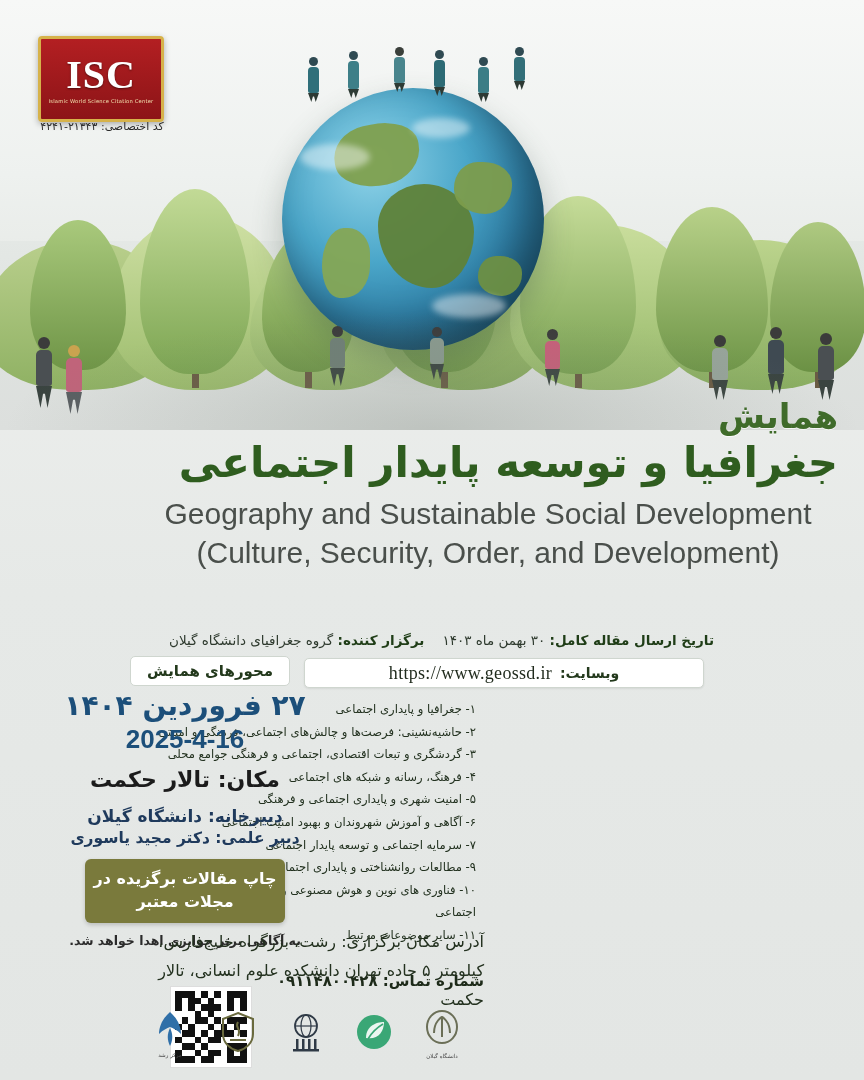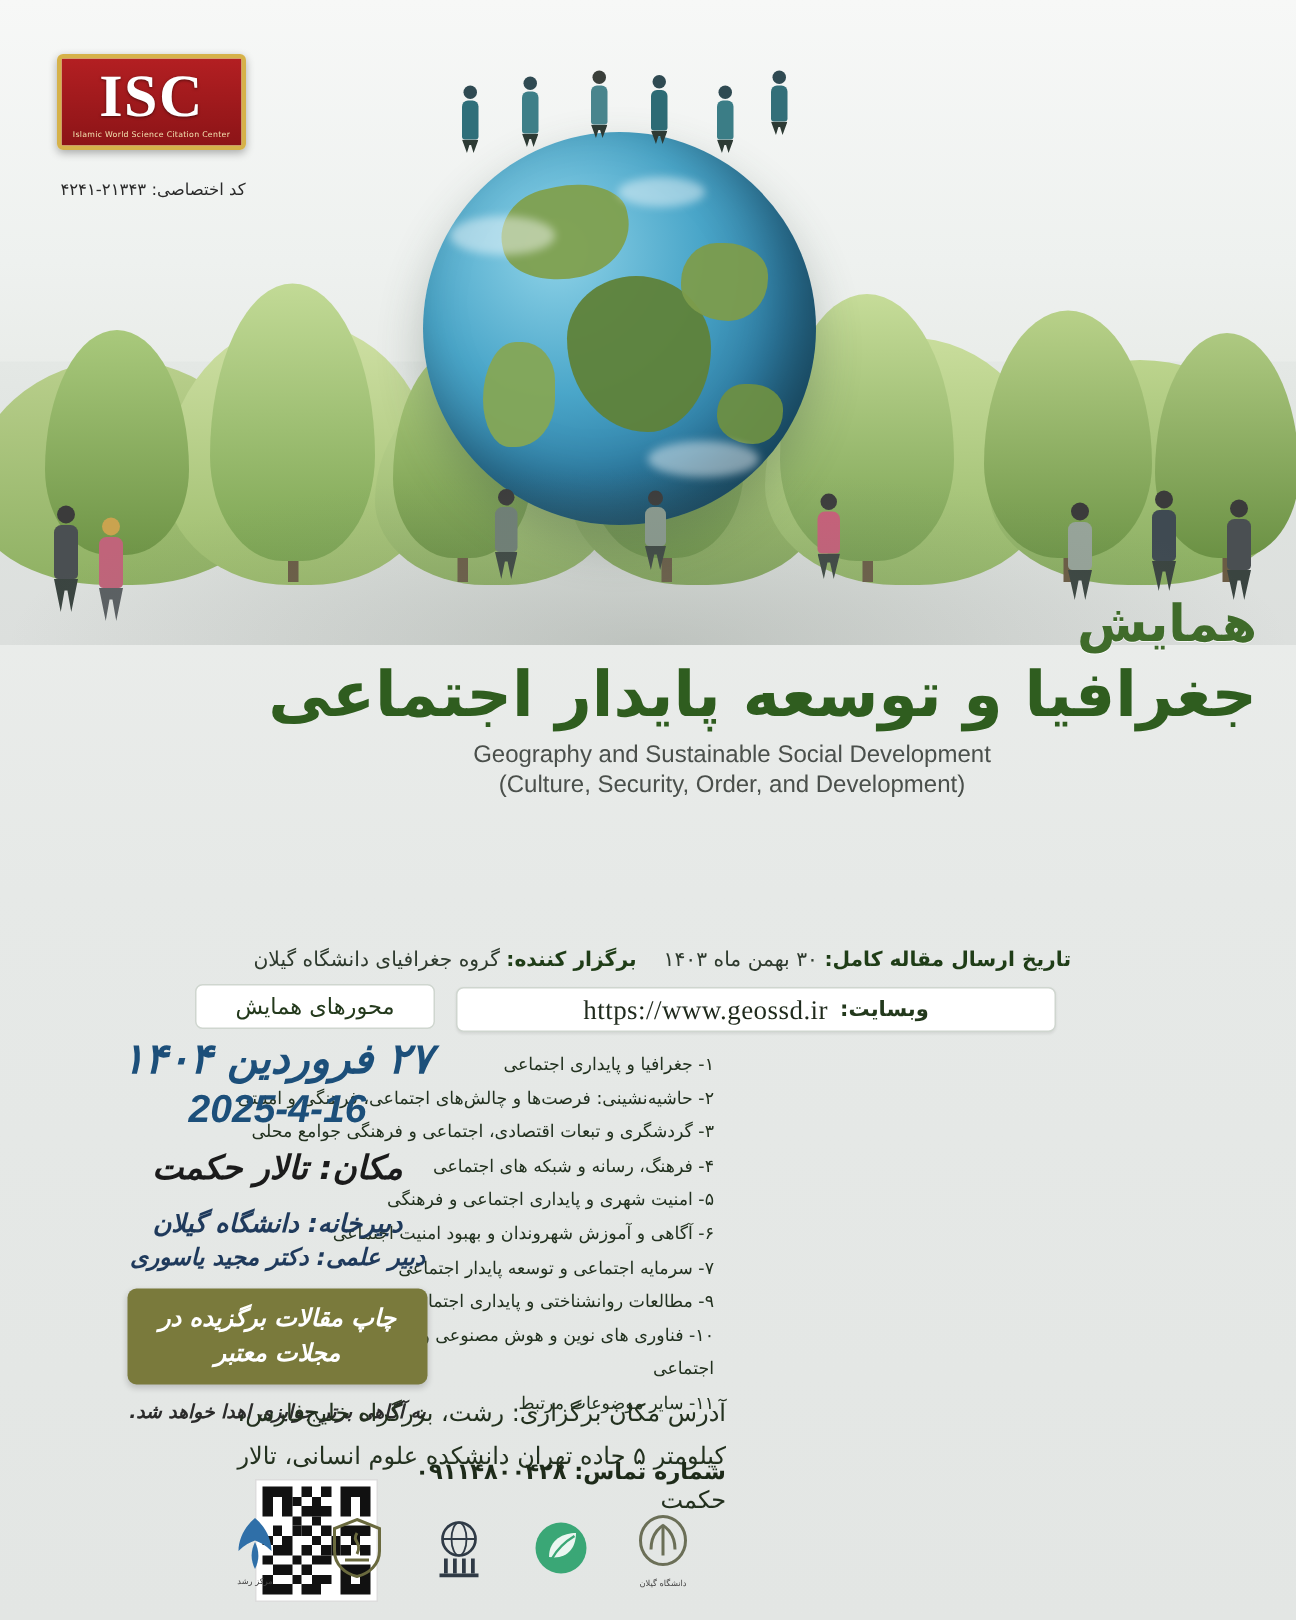--- a/index.html
+++ b/index.html
@@ -68,21 +68,21 @@
   .tree .trunk { width:7px; background:#6a5b44; margin:0 auto; }
 
   
   .gp { position:absolute; bottom:10px; }
   .gp .head { border-radius:50%; margin:0 auto; }
   .gp .body { border-radius:5px 5px 3px 3px; margin:1px auto 0; }
   .gp .legs { background:#3a4440; margin:0 auto; clip-path: polygon(0 0,100% 0,72% 100%,56% 35%,44% 35%,28% 100%); }
 
   
   .isc {
-    position:absolute; left:38px; top:36px; width:126px; height:64px;
+    position:absolute; left:38px; top:36px; width:126px; height:86px;
     background: linear-gradient(180deg,#b31f22 0%,#8c1417 100%);
     border:3px solid #d6b24a; border-radius:4px;
     box-shadow:0 2px 6px rgba(0,0,0,.3);
     display:flex; flex-direction:column; align-items:center; justify-content:center;
   }
   .isc .txt {
     font-family:"Liberation Serif", serif; font-weight:bold; font-size:40px;
     color:#ffffff; letter-spacing:1px; line-height:1; text-shadow:0 1px 2px rgba(0,0,0,.5);
   }
   .isc .sub { font-size:5.2px; color:#f3e2b0; margin-top:3px; letter-spacing:.2px; }
@@ -97,21 +97,21 @@
   .t-hamayesh {
     font-size:34px; font-weight:bold; color:#3f6b2a; line-height:1.1;
     text-shadow:0 1px 0 rgba(255,255,255,.7);
   }
   .t-main {
     font-size:42px; font-weight:bold; color:#2f5d1f; margin-top:4px; line-height:1.15;
     letter-spacing:-1px;
   }
   .t-paren { font-size:34px; font-weight:bold; color:#2f5d1f; margin-top:4px; line-height:1.2; }
   .t-en1, .t-en2 {
-    direction:ltr; text-align:center; color:#4a4f4b; font-size:16px; line-height:1.3;
+    direction:ltr; text-align:center; color:#4a4f4b; font-size:30px; line-height:1.3;
     font-family:"Liberation Sans", sans-serif; margin-top:6px;
   }
   .t-en2 { margin-top:0; }
 
   
   .orgrow {
     position:absolute; right:150px; top:632px; width:560px;
     display:flex; justify-content:flex-start; gap:18px; align-items:center;
     font-size:13.5px; color:#2e3a2e; direction:rtl;
   }
@@ -128,32 +128,32 @@
   .sitepill .lbl { font-size:14px; color:#23391c; font-weight:bold; }
   .sitepill .url {
     direction:ltr; font-family:"Liberation Serif", serif; font-size:18px; color:#1f2a1c; letter-spacing:.3px;
   }
 
   
   .axes-header {
     position:absolute; right:574px; top:656px; width:160px; height:30px;
     background:#ffffff; border:1px solid #cfd6cf; border-radius:5px;
     display:flex; align-items:center; justify-content:center;
-    font-size:15px; font-weight:normal; color:#23391c;
+    font-size:15px; font-weight:bold; color:#23391c;
   }
   .axes-list {
     position:absolute; right:388px; top:698px; width:346px;
     direction:rtl; text-align:right; color:#22311f;
     font-size:11.6px; line-height:1.95;
   }
   .axes-list li { list-style:none; }
   .axes-list ol { margin:0; padding:0; }
 
   
-  .leftcol { position:absolute; left:0px; top:690px; width:370px; text-align:center;font-style:italic; }
+  .leftcol { position:absolute; left:0px; top:690px; width:370px; text-align:center; }
   .date-fa {
     font-size:28px; font-weight:bold; color:#1c4f7a; line-height:1.15;
   }
   .date-en {
     font-size:26px; font-weight:bold; color:#1c4f7a; font-family:"Liberation Sans", sans-serif;
     margin-top:2px;
   }
   .place {
     margin-top:12px; font-size:22px; font-weight:bold; color:#1b1b1b;
     direction:rtl;

